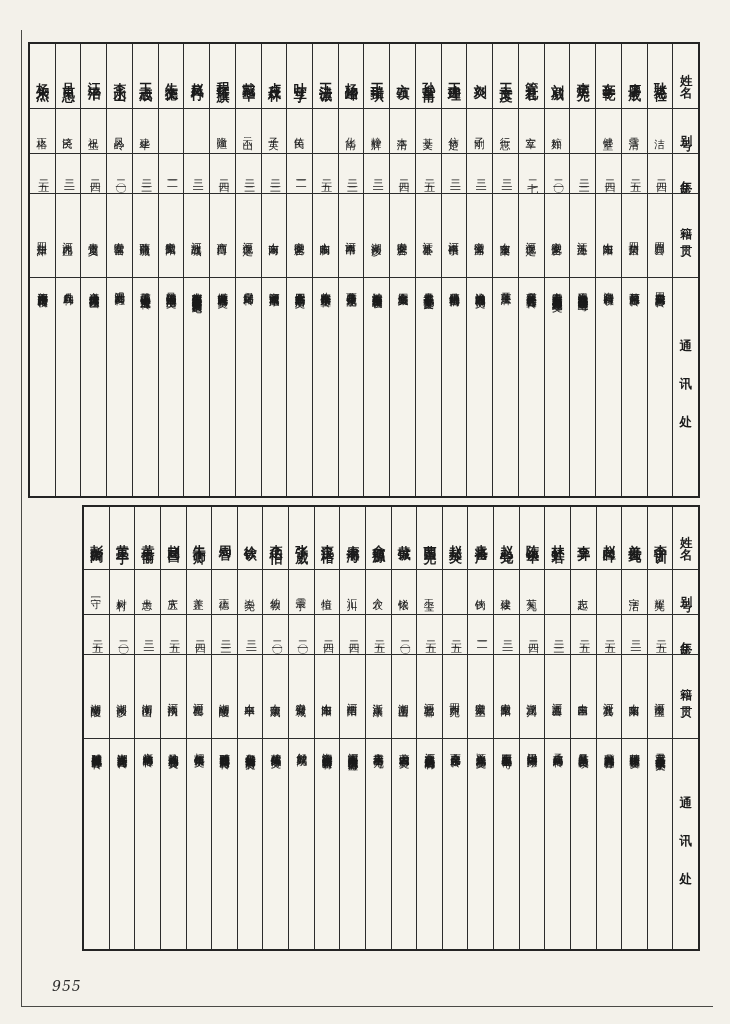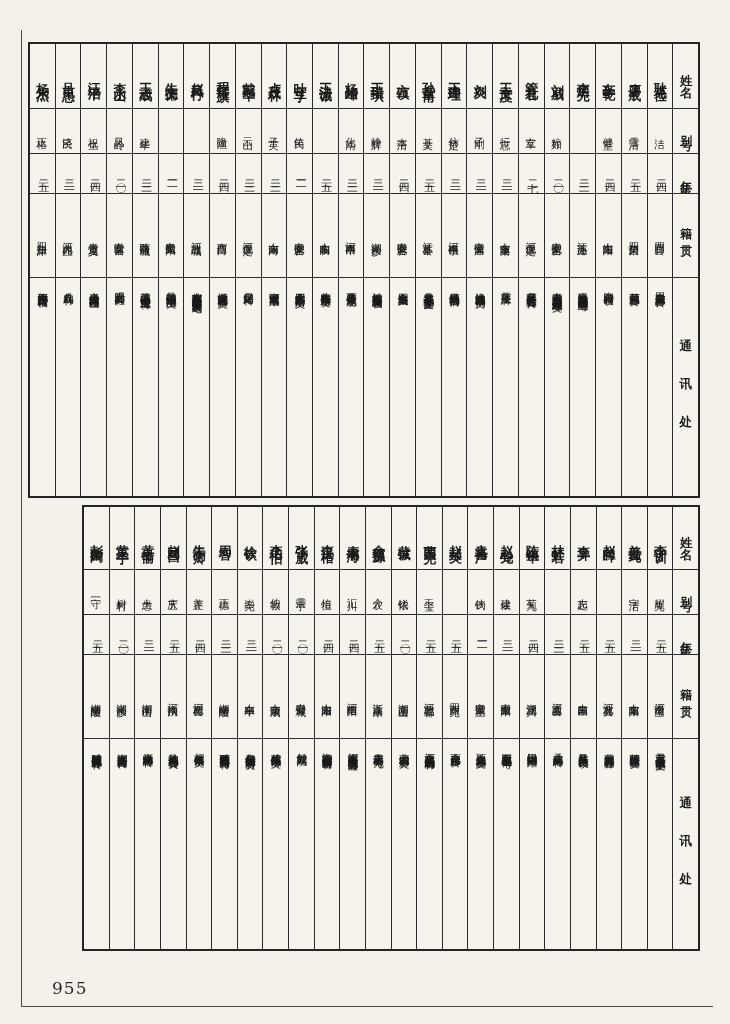--- a/index.html
+++ b/index.html
@@ -44,21 +44,21 @@
   .t-bottom .c-name{height:62px;}
   .header-col .cell{font-weight:600;font-size:12px;}
   .header-col .c-name{letter-spacing:12px;font-size:12.5px;}
   .header-col .c-alias{letter-spacing:6px;}
   .header-col .c-age{letter-spacing:4px;}
   .header-col .c-native{letter-spacing:18px;}
   .header-col .c-addr{justify-content:center;letter-spacing:38px;padding-top:0;font-size:12.5px;}
   .page-number{
     position:absolute;left:52px;top:978px;
     font-family:"DejaVu Serif",serif;
-    font-size:17px;color:#2a2a2a;letter-spacing:1px;
+    font-size:14px;color:#2a2a2a;letter-spacing:1px;font-style:italic;
   }
 </style>
 </head>
 <body>
 
 <div class="frame-left"></div>
 <div class="frame-bottom"></div>
 
 <div class="vtable t-top" id="table-top">
   <div class="col header-col">

